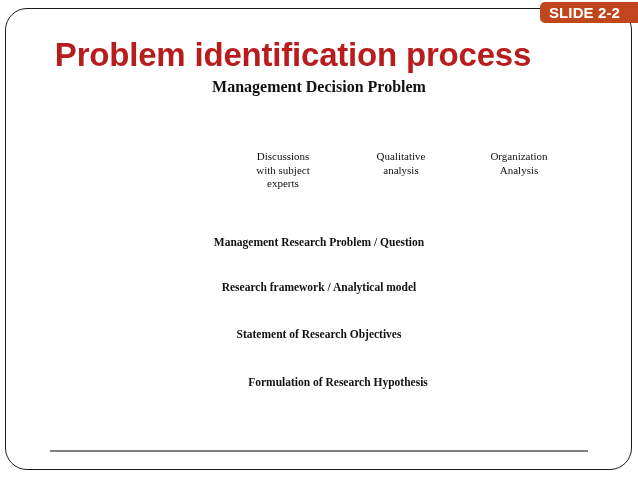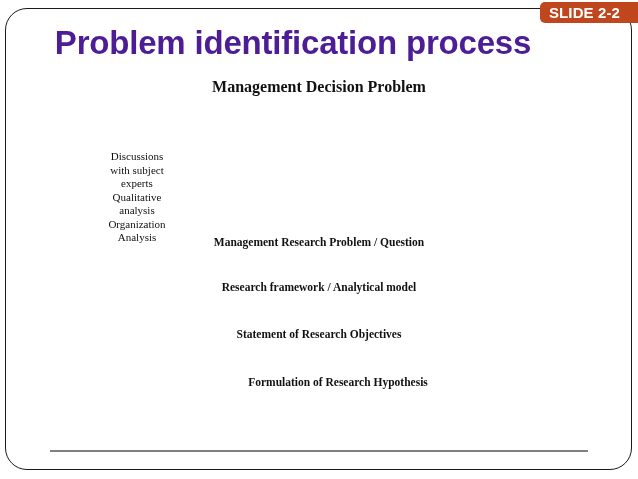--- a/index.html
+++ b/index.html
@@ -47,28 +47,28 @@
     padding-left: 9px;
     box-sizing: border-box;
     letter-spacing: 0.1px;
     z-index: 5;
   }
 
   
   #slide-title {
     position: absolute;
     left: 0;
-    top: 24px;
+    top: 36px;
     width: 586px;
     text-align: center;
     font-family: "Liberation Sans", sans-serif;
     font-weight: bold;
     font-size: 33px;
     line-height: 38px;
-    color: #4c1d95;
+    color: #b91c1c;
     letter-spacing: -0.2px;
     z-index: 3;
   }
 
   
   #top-node {
     position: absolute;
     left: 0;
     top: 80px;
     width: 638px;
@@ -82,21 +82,20 @@
 
   
   #branch-row {
     position: absolute;
     left: 78px;
     top: 150px;
     width: 500px;
     display: flex;
     justify-content: flex-end;
     align-items: flex-start;
-    flex-direction: column;
   }
   .branch-col {
     width: 118px;
     text-align: center;
     font-family: "Liberation Serif", serif;
     font-weight: normal;
     font-size: 11px;
     line-height: 13.5px;
     color: #111111;
     white-space: pre-line;

